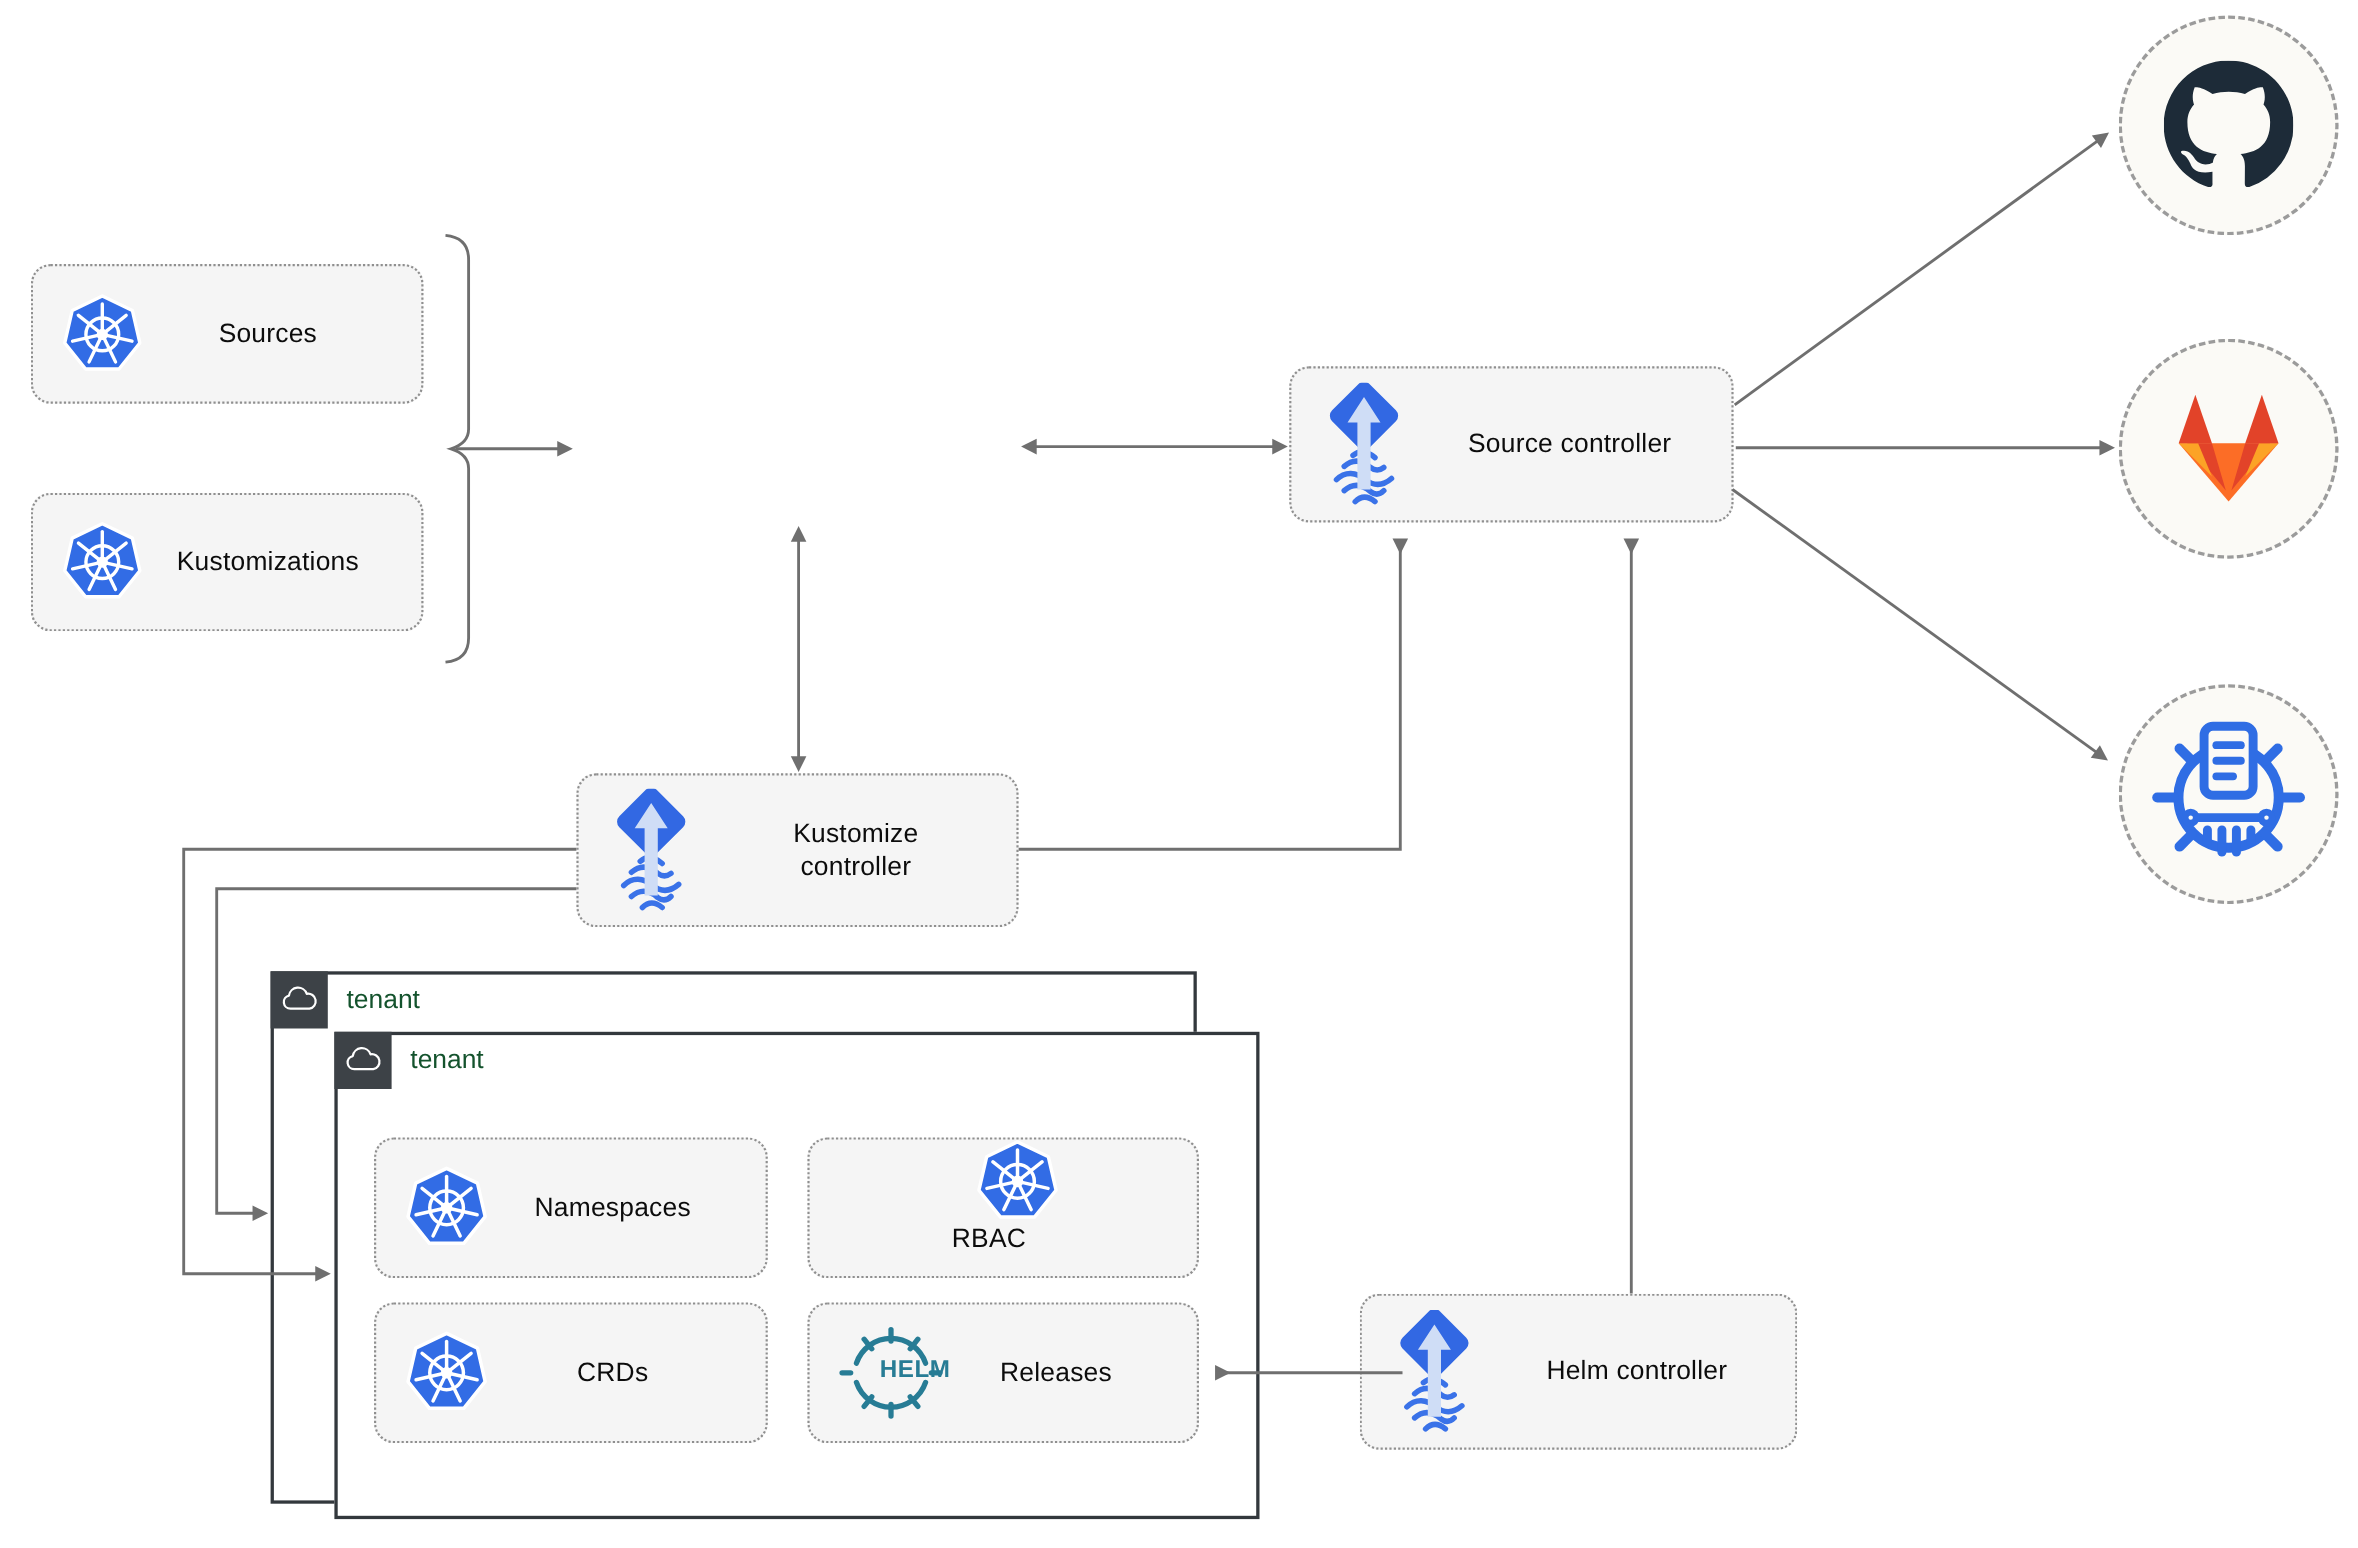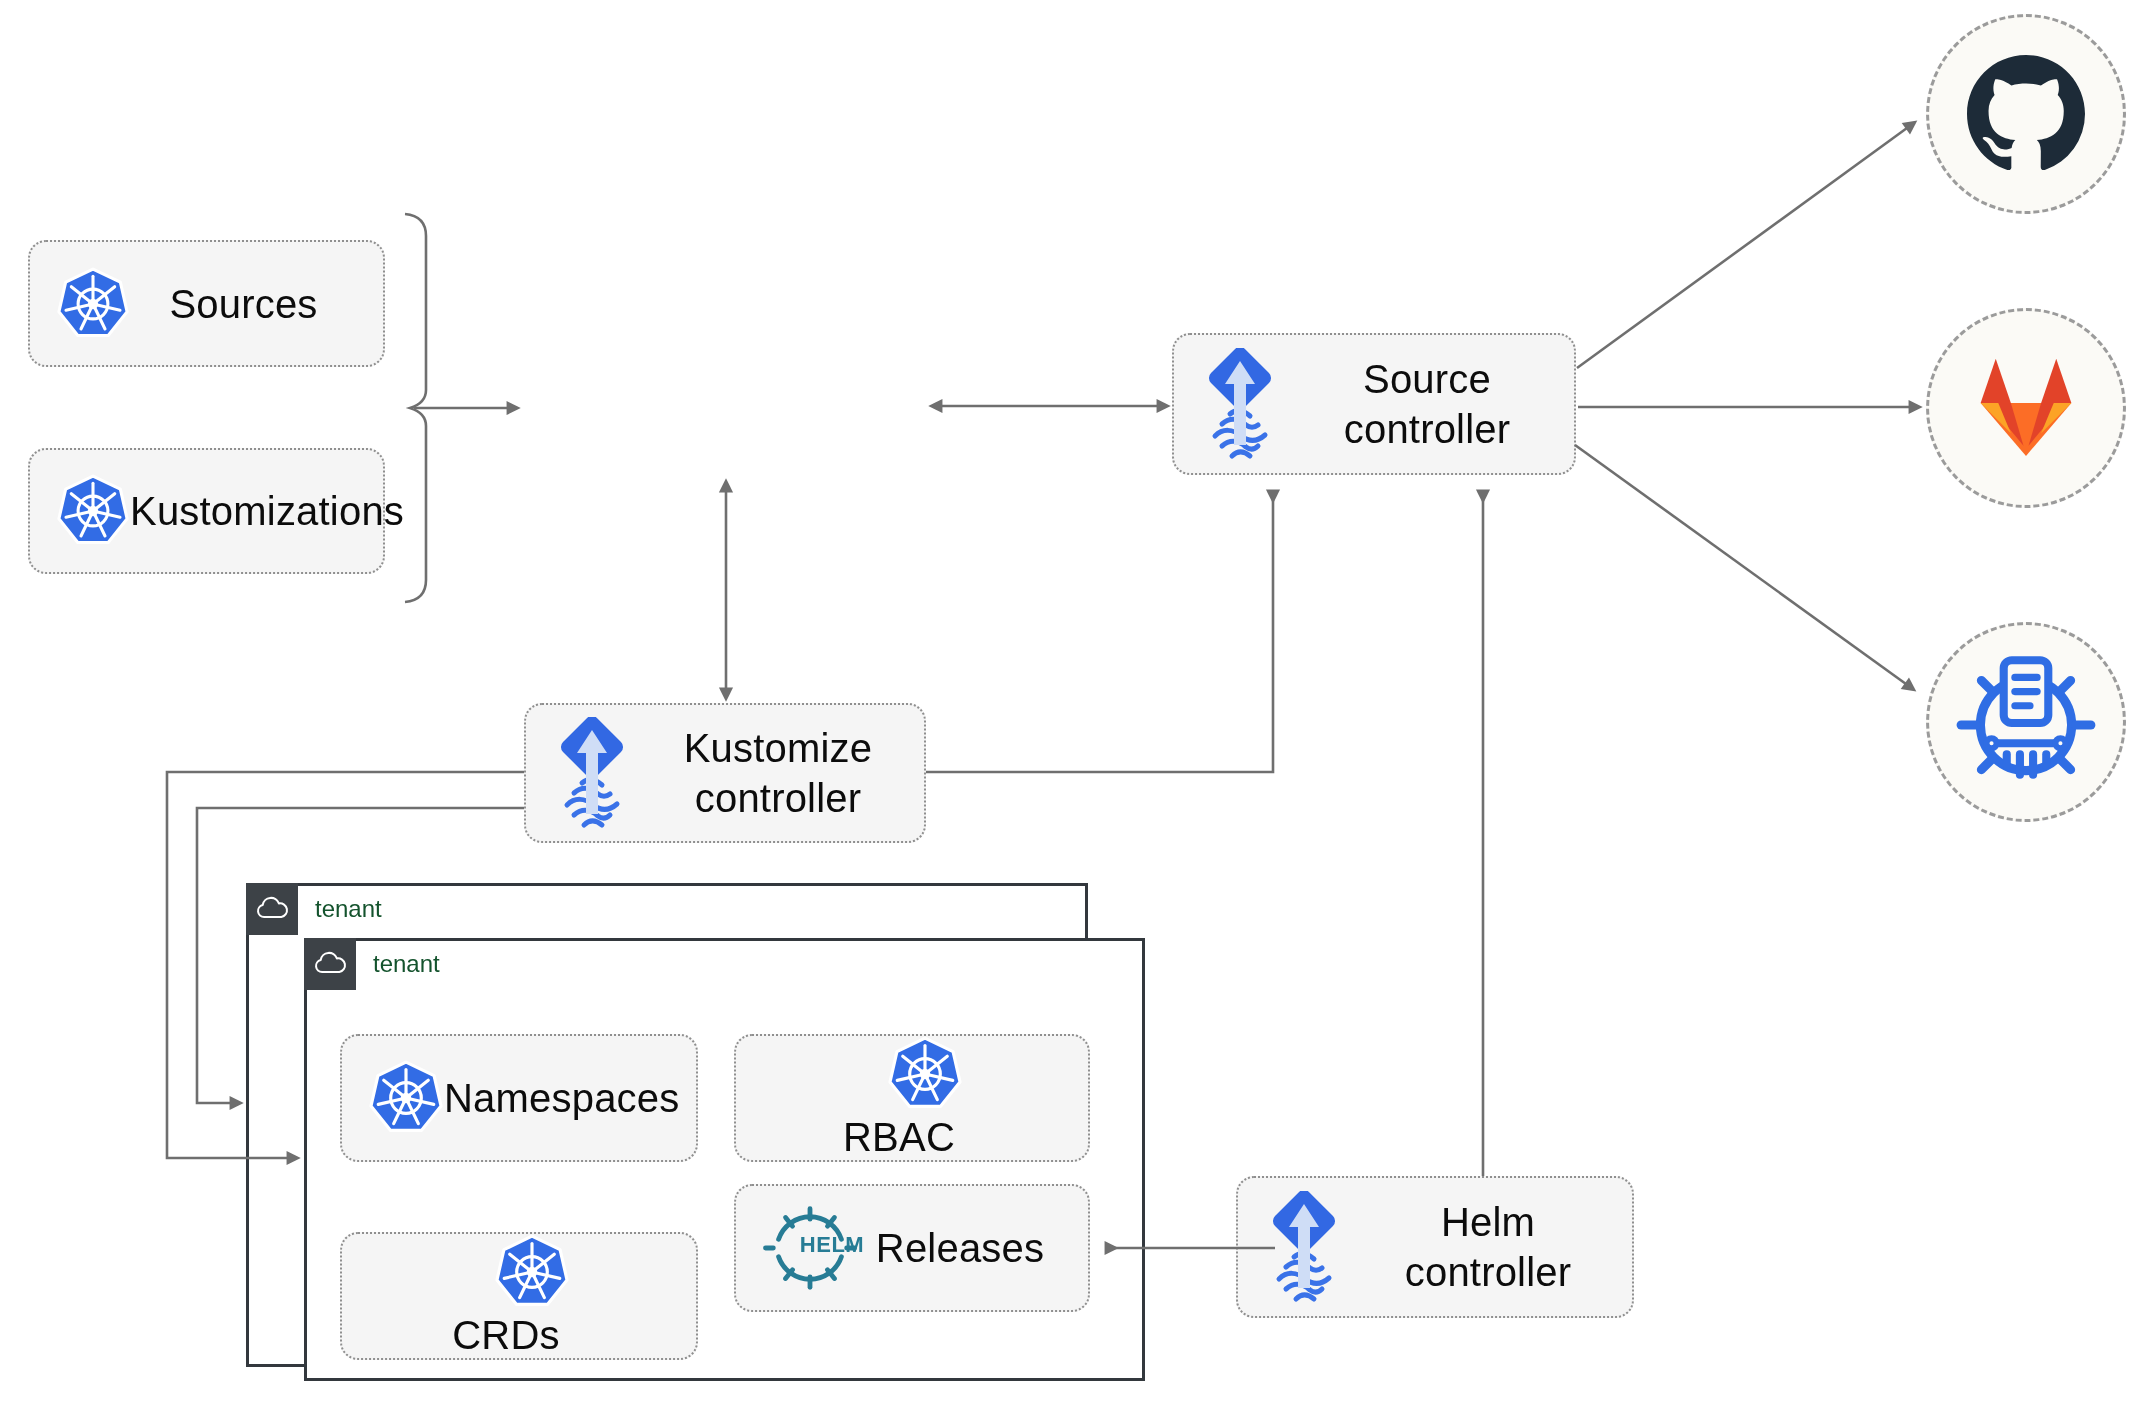--- a/index.html
+++ b/index.html
@@ -3,21 +3,21 @@
 <meta charset="utf-8">
 <style>
   html,body{margin:0;padding:0;background:#ffffff;}
   #canvas{position:relative;width:2144px;height:1407px;background:#ffffff;overflow:hidden;
           font-family:"Liberation Sans", sans-serif;}
 
   
   .node{position:absolute;background:#f5f5f5;border:2px dotted #8f8f8f;border-radius:18px;
         display:flex;align-items:center;box-sizing:border-box;z-index:3;}
   .node .icon{flex:0 0 auto;margin-left:26px;display:flex;align-items:center;justify-content:center;}
-  .node .label{flex:1;text-align:center;font-size:40px;color:#0c0c0c;line-height:1.25;
+  .node .label{flex:1;text-align:center;font-size:24px;color:#0c0c0c;line-height:1.25;
                padding-right:26px;letter-spacing:.2px;}
   .node .label.two-line{max-width:214px;margin:12px auto;padding-right:0;}
 
   
   .tenant{position:absolute;background:#ffffff;border:3px solid #33383d;box-sizing:border-box;z-index:1;}
   .tenant-tab{position:absolute;left:-3px;top:-3px;width:52px;height:52px;background:#3d4247;
               display:flex;align-items:center;justify-content:center;}
   .tenant-label{position:absolute;left:66px;top:9px;font-size:24px;color:#14532d;}
 
   
@@ -199,21 +199,21 @@
 
   <div class="node" style="left:734px;top:1034px;width:356px;height:128px;z-index:4;flex-direction:column;">
     <span class="icon">
         <svg width="76" height="76">
           <use href="#k8s"></use>
         </svg>
       </span>
     <span class="label">RBAC</span>
   </div>
 
-  <div class="node" style="left:340px;top:1232px;width:358px;height:128px;z-index:4;flex-direction:column;">
+  <div class="node" style="left:340px;top:1184px;width:358px;height:128px;z-index:4;">
     <span class="icon">
         <svg width="76" height="76">
           <use href="#k8s"></use>
         </svg>
       </span>
     <span class="label">CRDs</span>
   </div>
 
   <div class="node" style="left:734px;top:1184px;width:356px;height:128px;z-index:4;">
     <span class="icon">

